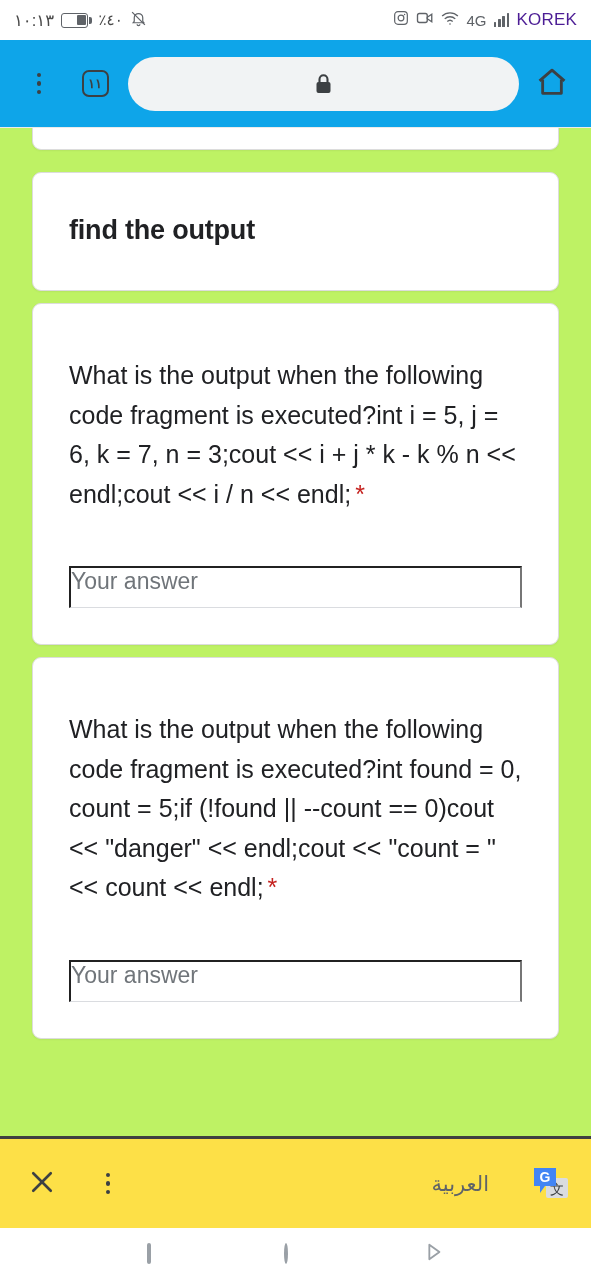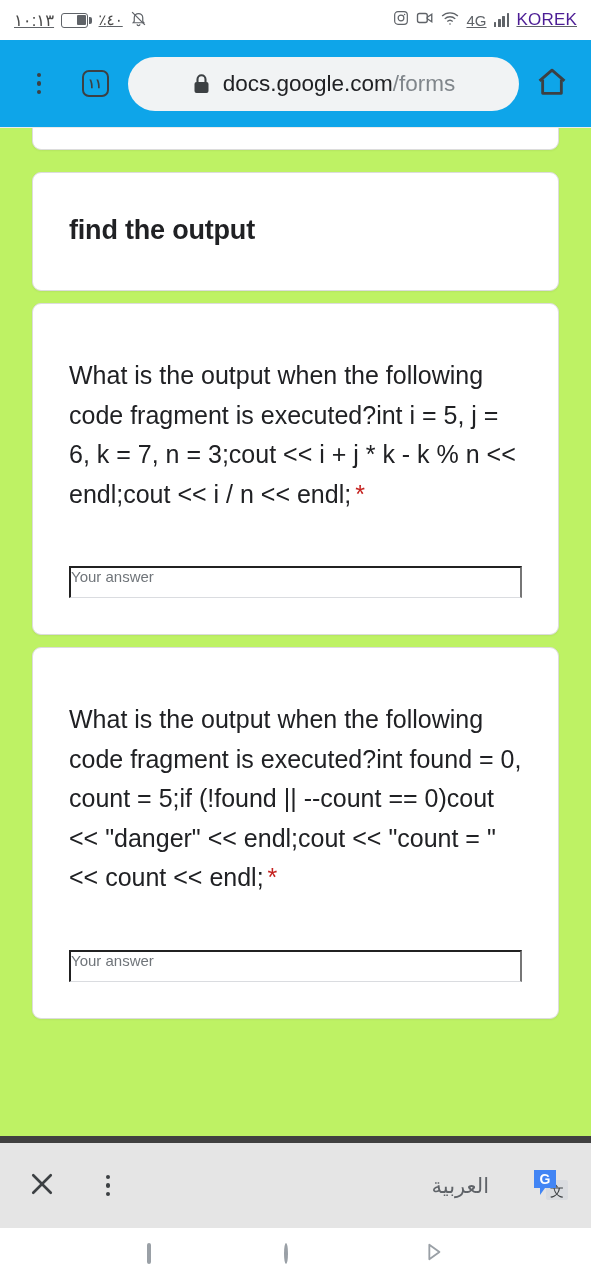--- a/index.html
+++ b/index.html
@@ -24,21 +24,20 @@
   .status-bar {
     height: 40px;
     flex: 0 0 40px;
     background: #ffffff;
     display: flex;
     align-items: center;
     justify-content: space-between;
     padding: 0 14px;
     color: #5f6368;
     font-size: 16px;
-    text-decoration: underline;
   }
   .status-left, .status-right {
     display: flex;
     align-items: center;
     gap: 7px;
   }
   .status-time { font-size: 16.5px; color: #4a4a4a; letter-spacing: .2px; }
   .battery {
     display: inline-flex;
     align-items: center;
@@ -158,36 +157,36 @@
   }
   .q-text {
     font-size: 25px;
     line-height: 1.58;
     color: #202124;
     word-wrap: break-word;
   }
   .req-star { color: #c5221f; margin-left: 4px; }
   .answer-wrap { margin-top: 52px; }
   .answer-input {
-    font-size: 15px;
+    font-size: 23px;
     color: #70757a;
     padding-bottom: 12px;
     border-bottom: 1px solid #dadce0;
     width: 100%;
     background: transparent;
     font-family: "Liberation Sans", sans-serif;
   }
   .answer-input::placeholder { color: #70757a; opacity: 1; }
 
   
   .translate-bar {
     flex: 0 0 92px;
     height: 92px;
-    background: #e5e5e5;
-    border-top: 7px solid #404040;
+    background: #fde047;
+    border-top: 3px solid #404040;
     display: flex;
     align-items: center;
     padding: 0 22px 0 22px;
     gap: 10px;
     position: relative;
   }
   .tr-left { display: flex; align-items: center; gap: 26px; }
   .tr-x {
     width: 40px; height: 40px;
     display: flex; align-items: center; justify-content: center;
@@ -308,21 +307,20 @@
     <div class="tb-btn">
       <span class="tabcount">١١</span>
     </div>
     <div class="urlbar">
       <span class="lock">
         <svg width="19" height="22" viewBox="0 0 18 22">
           <rect x="2" y="9" width="14" height="11" rx="2" fill="#3c4043"></rect>
           <path d="M5 9V6.2a4 4 0 0 1 8 0V9" fill="none" stroke="#3c4043" stroke-width="2.1"></path>
         </svg>
       </span>
-      <span class="url-text"><span>docs.google.com</span><span class="path">/forms</span></span>
     </div>
     <div class="tb-btn">
       <span>
         <svg width="34" height="34" viewBox="0 0 24 24" fill="none" stroke="#3c4043" stroke-width="2" stroke-linejoin="round">
           <path d="M3.2 11.2L12 3.6l8.8 7.6"></path>
           <path d="M5.4 10.2V20h13.2v-9.8"></path>
         </svg>
       </span>
     </div>
   </div>

